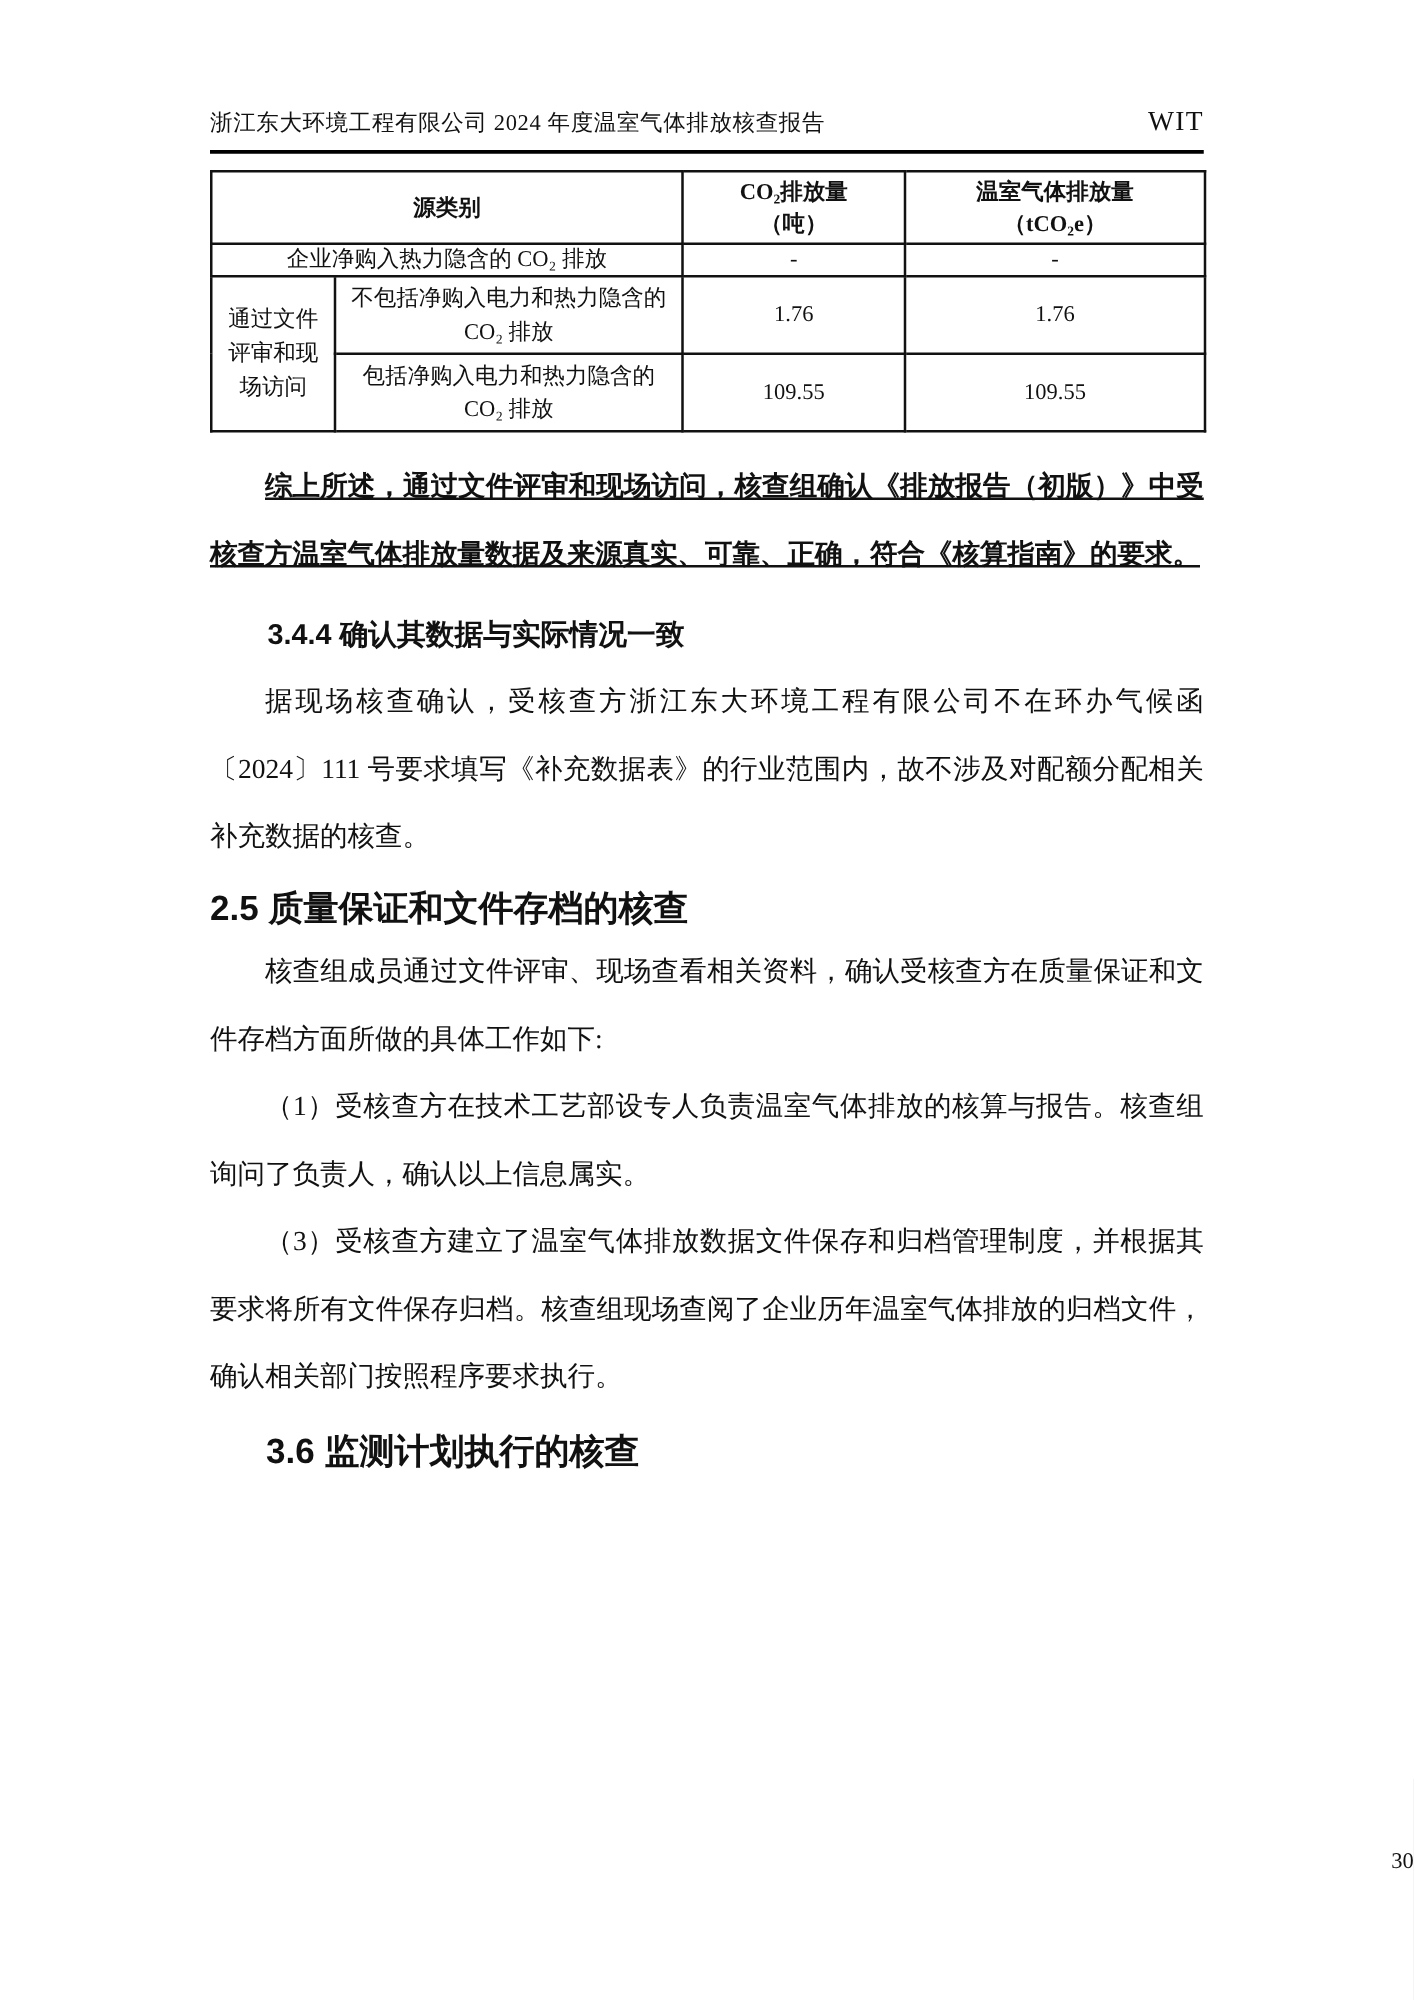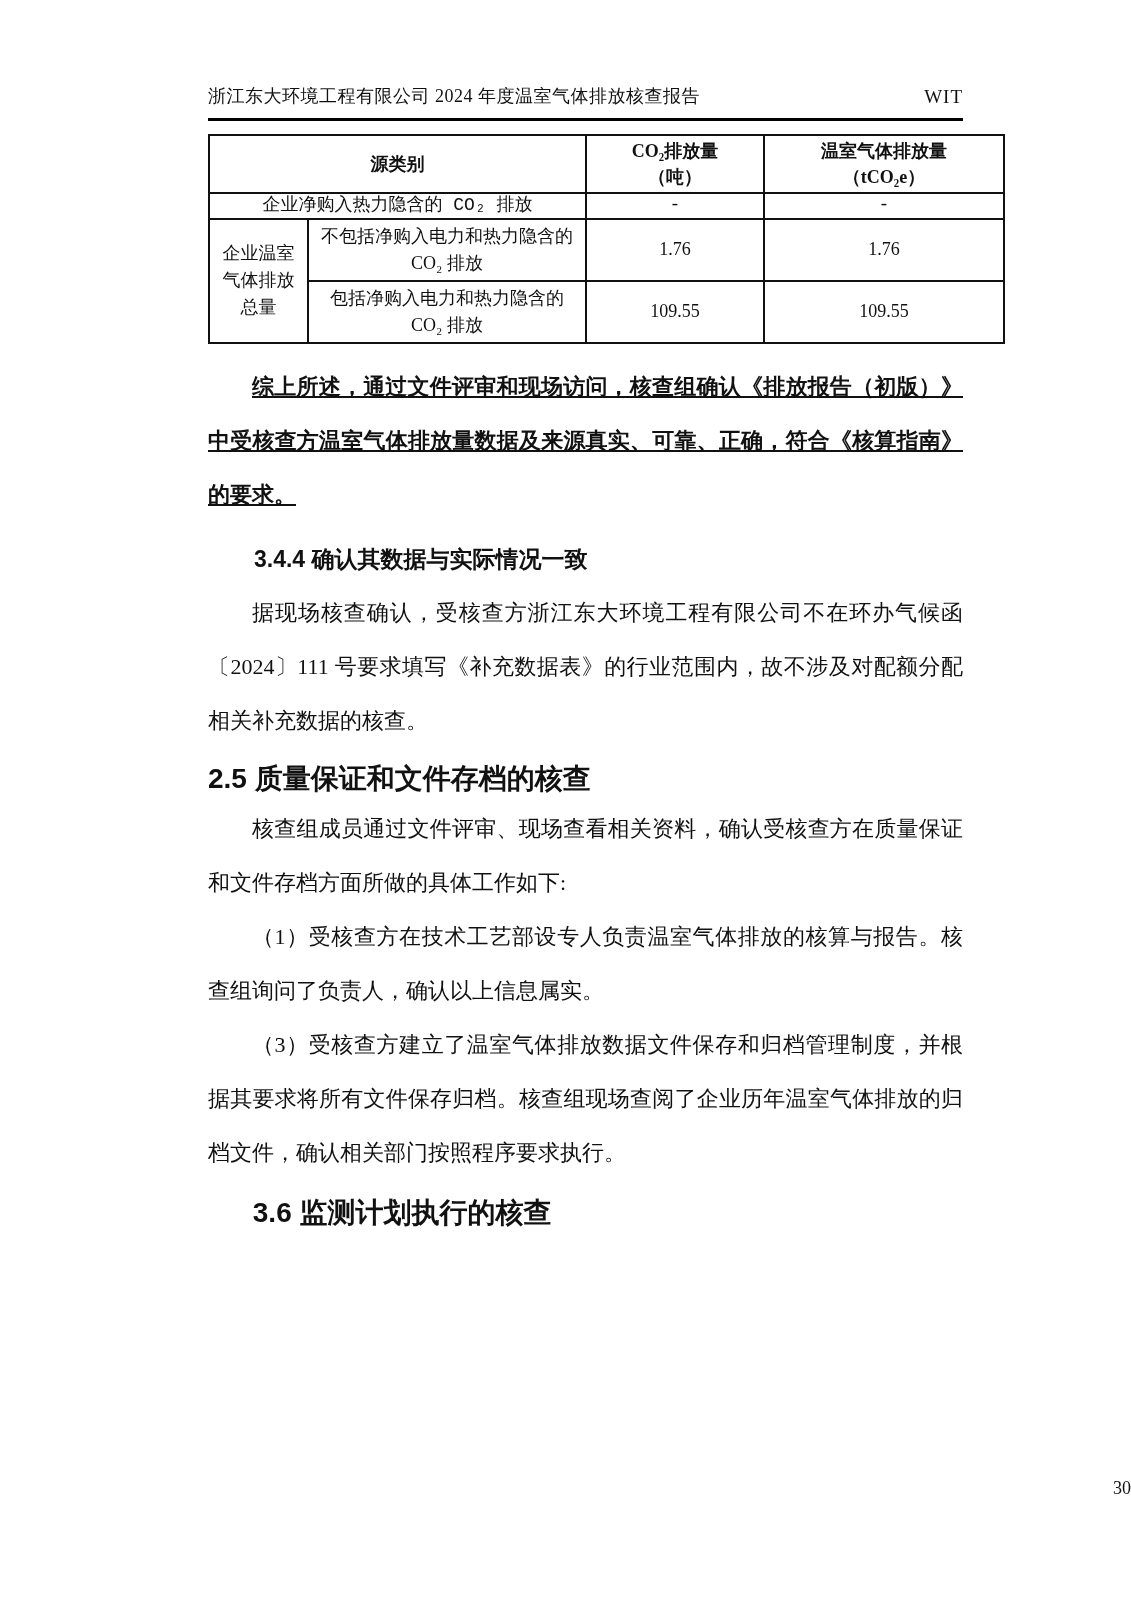--- a/index.html
+++ b/index.html
@@ -5,33 +5,32 @@
   * { margin:0; padding:0; box-sizing:border-box; }
   html,body { background:#e8e8e8; }
   .page {
     position:relative;
     width:1131px; height:1600px;
     margin:0 auto;
     background:#ffffff;
     color:#111111;
     font-family:"Liberation Serif","DejaVu Serif",serif;
     overflow:hidden;
-    padding-left:40px;
   }
   .content { padding:0 168px; }
 
   
   .page-header {
     padding-top:84px;
     display:flex;
     justify-content:space-between;
     align-items:flex-end;
   }
   .page-header .doc-title { font-size:18px; letter-spacing:0.5px; }
-  .page-header .brand { font-size:19px; letter-spacing:1px;text-align:right; }
+  .page-header .brand { font-size:22px; letter-spacing:1px;text-align:right; }
   .header-rule { margin-top:10px; border-top:3px solid #000; }
 
   
   table.emission-table {
     margin-top:13px;
     width:100%;
     border-collapse:collapse;
     table-layout:fixed;
     font-size:18px;
     text-align:center;
@@ -41,21 +40,21 @@
     vertical-align:middle;
     padding:2px 4px;
     line-height:1.5;
   }
   table.emission-table thead th {
     font-weight:bold;
     height:58px;
     white-space:pre-line;
     line-height:1.45;
   }
-  tr.row-compact td { height:20px; line-height:1.1;font-family:Liberation Mono, monospace; }
+  tr.row-compact td { height:20px; line-height:1.1; }
   tr.row-tall td { height:62px; }
 
   
   .para {
     font-size:22px;
     line-height:54px;
     text-align:justify;
     text-indent:2em;
   }
   .para-bold { font-weight:bold; margin-top:16px;text-decoration:underline; }
@@ -116,21 +115,21 @@
 （tCO₂e）</th>
         </tr>
       </thead>
       <tbody>
         <tr class="row-compact">
           <td colspan="2">企业净购入热力隐含的 CO₂ 排放</td>
           <td>-</td>
           <td>-</td>
         </tr>
         <tr class="row-tall">
-          <td rowspan="2">企业温室气体排放总量</td>
+          <td rowspan="2">通过文件评审和现场访问</td>
           <td>不包括净购入电力和热力隐含的 CO₂ 排放</td>
           <td>1.76</td>
           <td>1.76</td>
         </tr>
         <tr class="row-tall">
           <td>包括净购入电力和热力隐含的 CO₂ 排放</td>
           <td>109.55</td>
           <td>109.55</td>
         </tr>
       </tbody>

